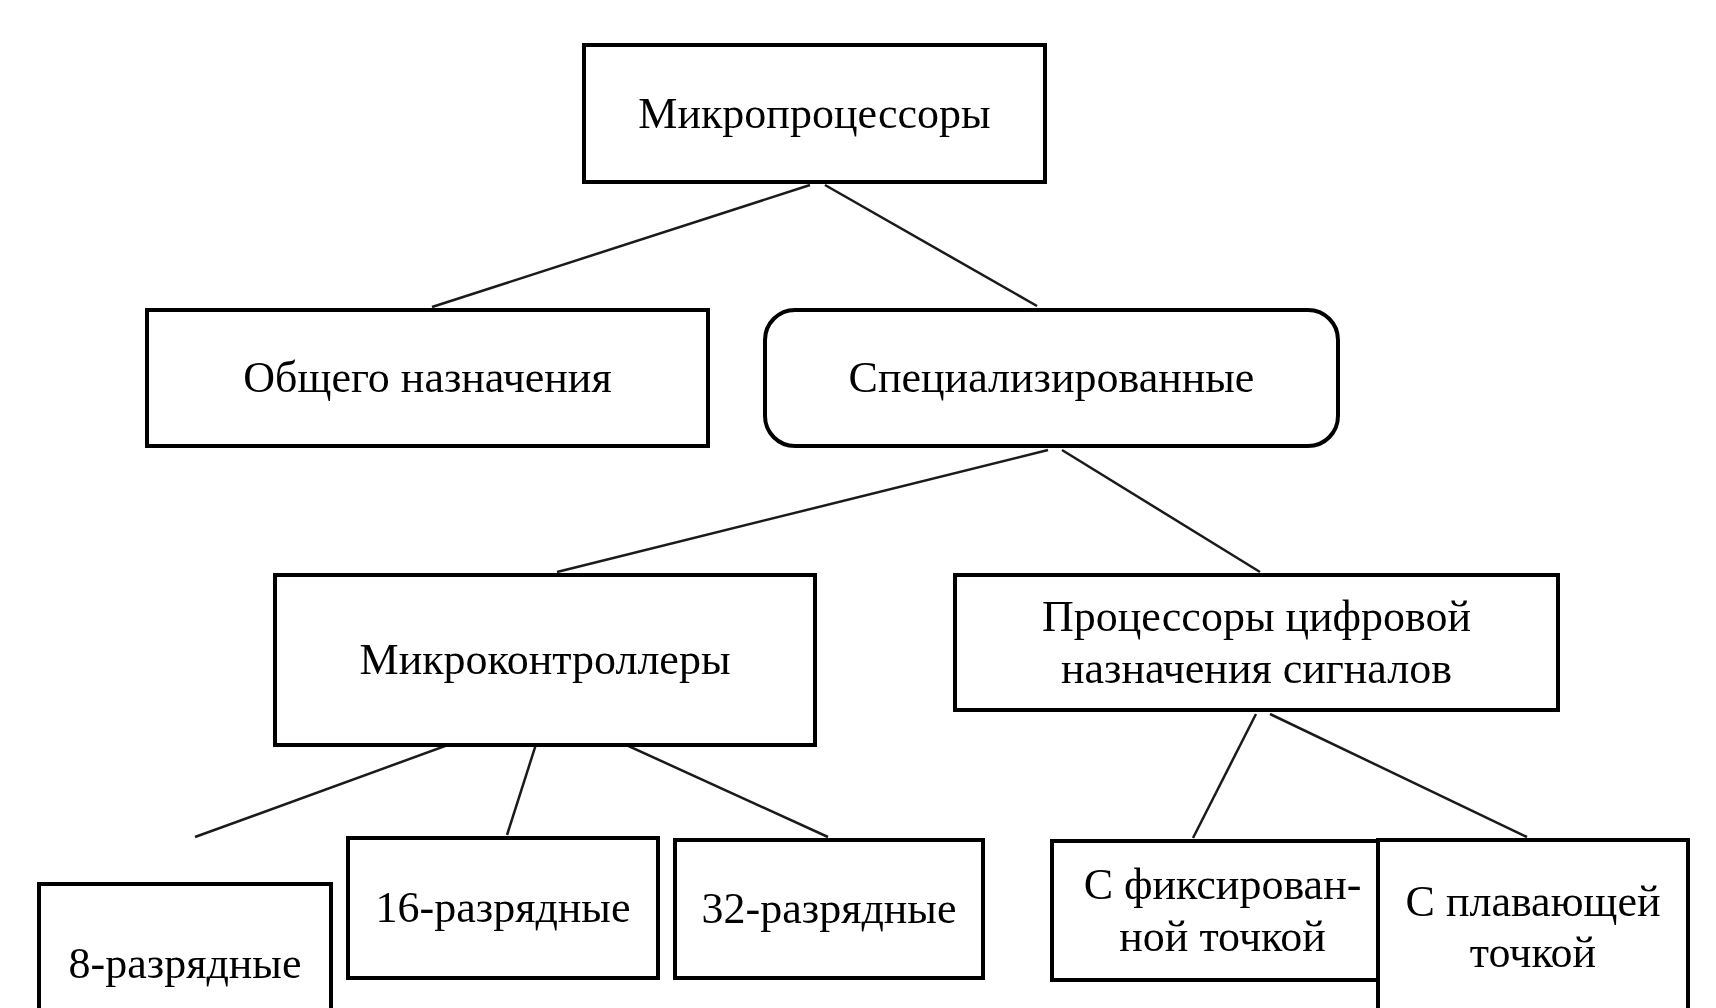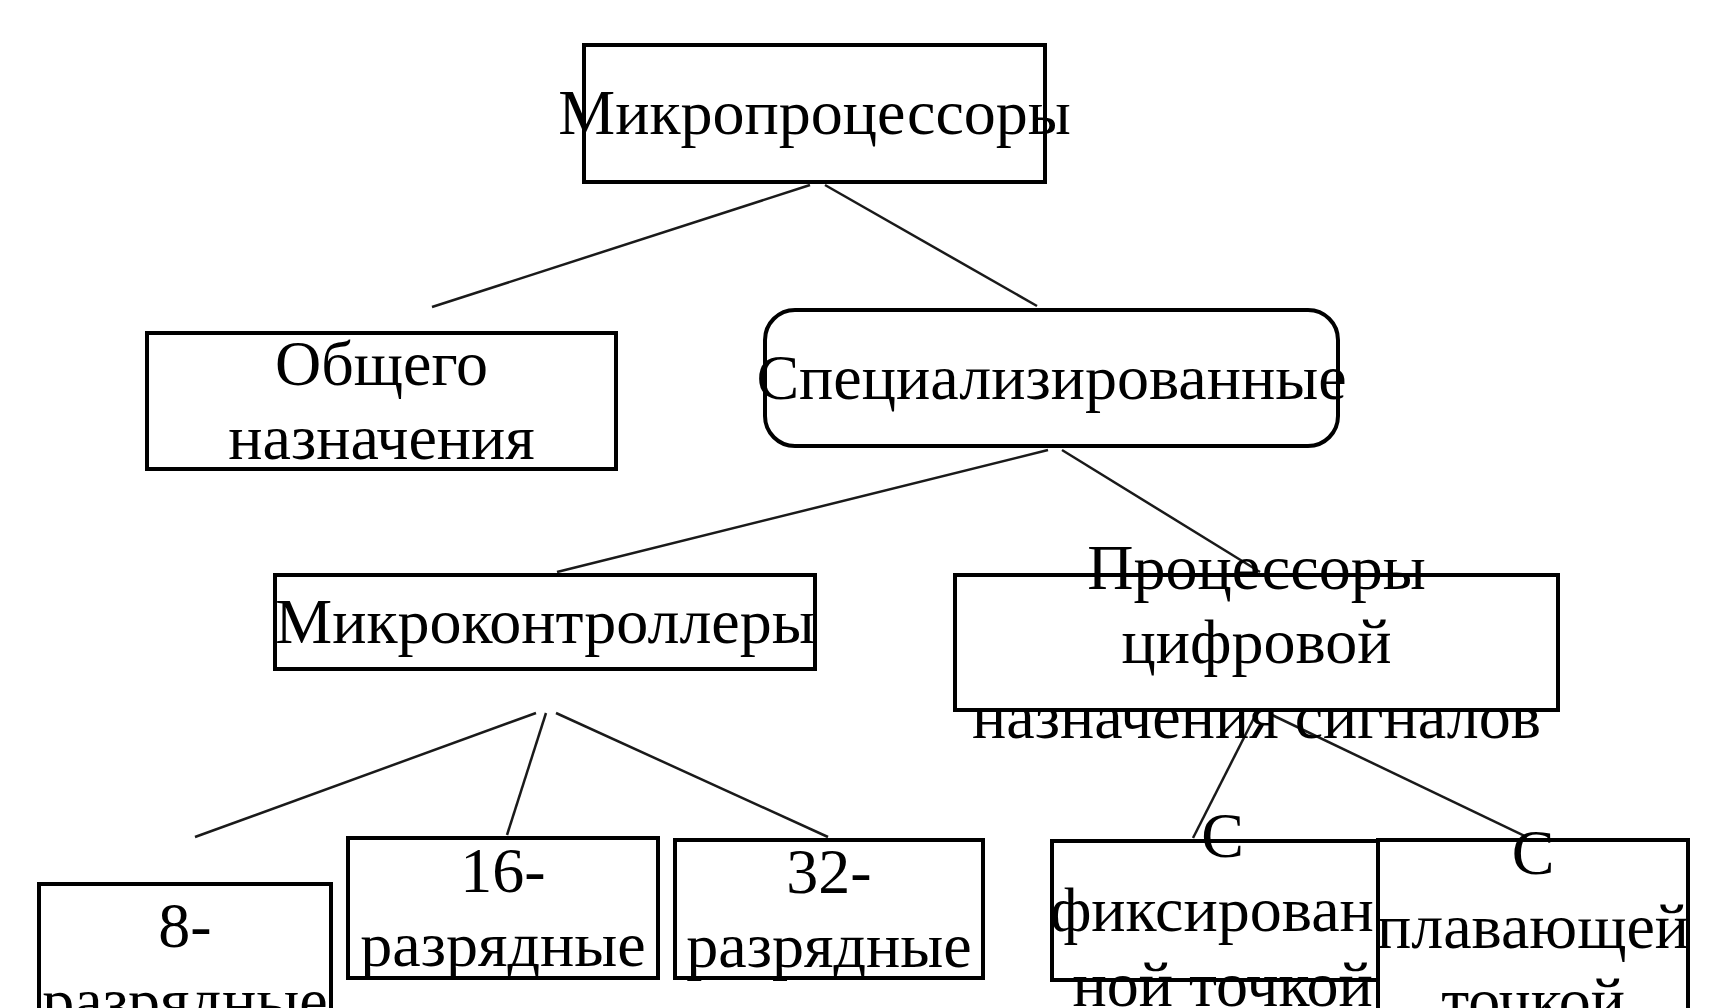--- a/index.html
+++ b/index.html
@@ -25,29 +25,29 @@
   }
   .node {
     position: absolute;
     box-sizing: border-box;
     border: 4px solid #000000;
     background: #ffffff;
     display: flex;
     align-items: center;
     justify-content: center;
     text-align: center;
-    font-size: 64px;
+    font-size: 44px;
     line-height: 1.16;
     white-space: pre-line;
   }
   
   .n-root    { left: 582px;  top: 43px;  width: 465px; height: 141px; }
-  .n-general { left: 145px;  top: 308px; width: 473px; height: 140px; margin-top: 23px; }
+  .n-general { left: 145px;  top: 308px; width: 565px; height: 140px; }
   .n-special { left: 763px;  top: 308px; width: 577px; height: 140px; border-radius: 32px; }
-  .n-mcu     { left: 273px;  top: 573px; width: 544px; height: 98px; }
+  .n-mcu     { left: 273px;  top: 573px; width: 544px; height: 174px; }
   .n-dsp     { left: 953px;  top: 573px; width: 607px; height: 139px; }
   .n-b8      { left: 37px;   top: 838px; width: 296px; height: 163px; margin-top: 44px; }
   .n-b16     { left: 346px;  top: 836px; width: 314px; height: 144px; justify-content: center; }
   .n-b32     { left: 673px;  top: 838px; width: 312px; height: 142px; }
   .n-fixed   { left: 1018px; top: 839px; width: 345px; height: 143px; margin-left: 32px; }
   .n-float   { left: 1376px; top: 838px; width: 314px; height: 178px; }
 </style>
 </head>
 <body>
 

